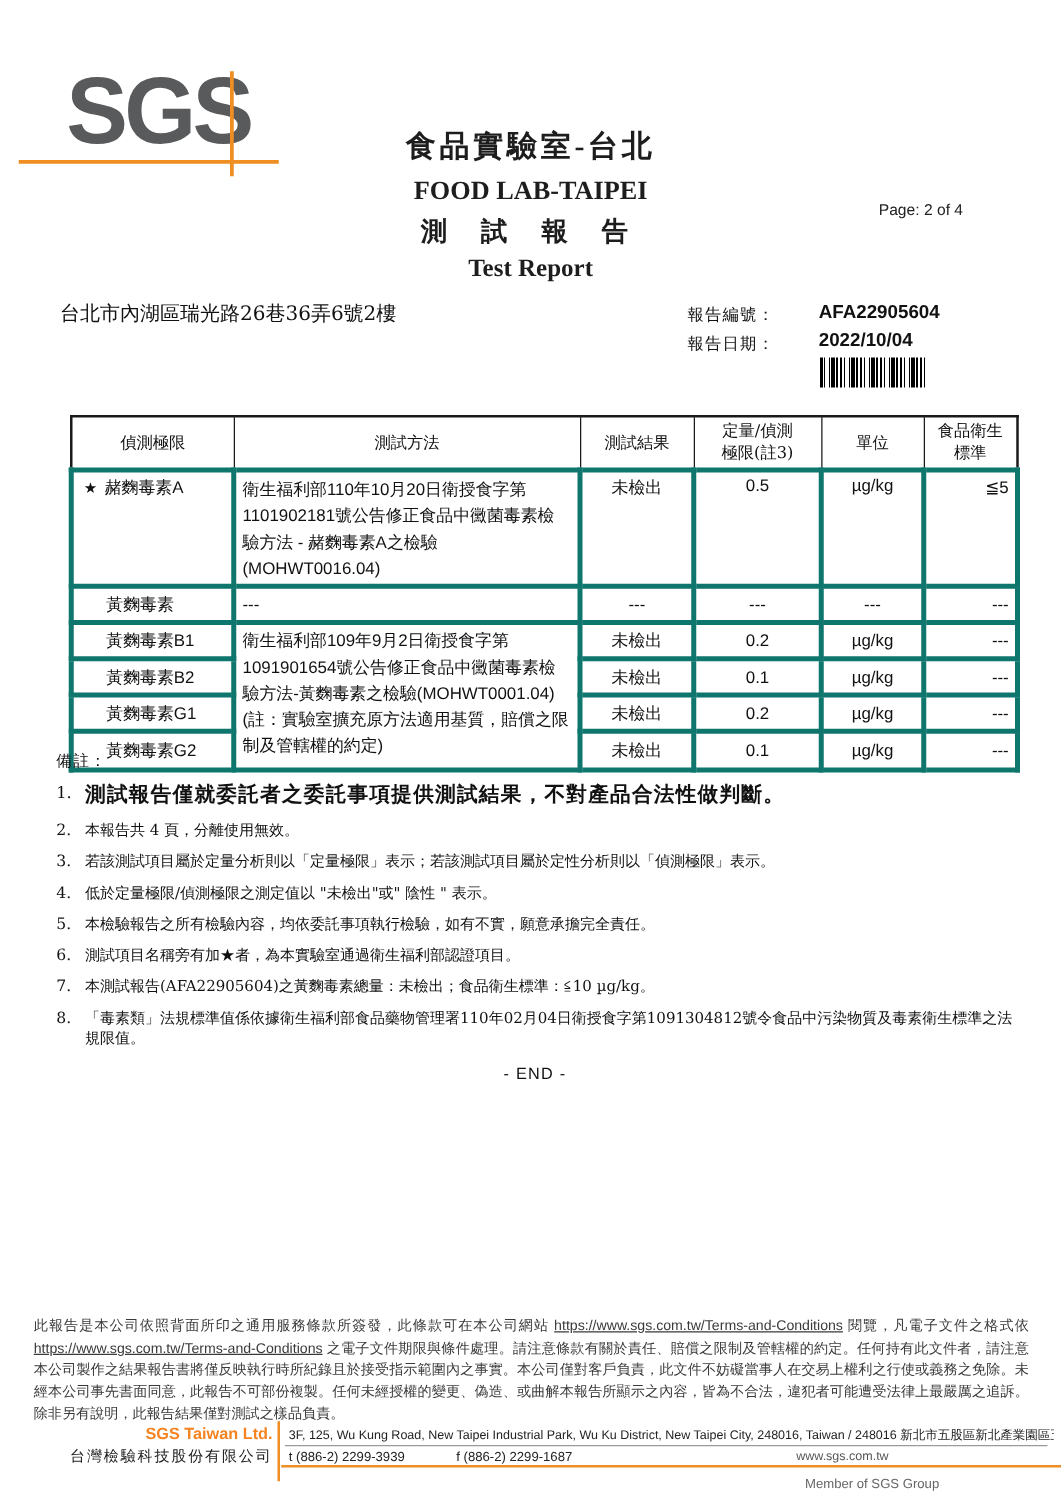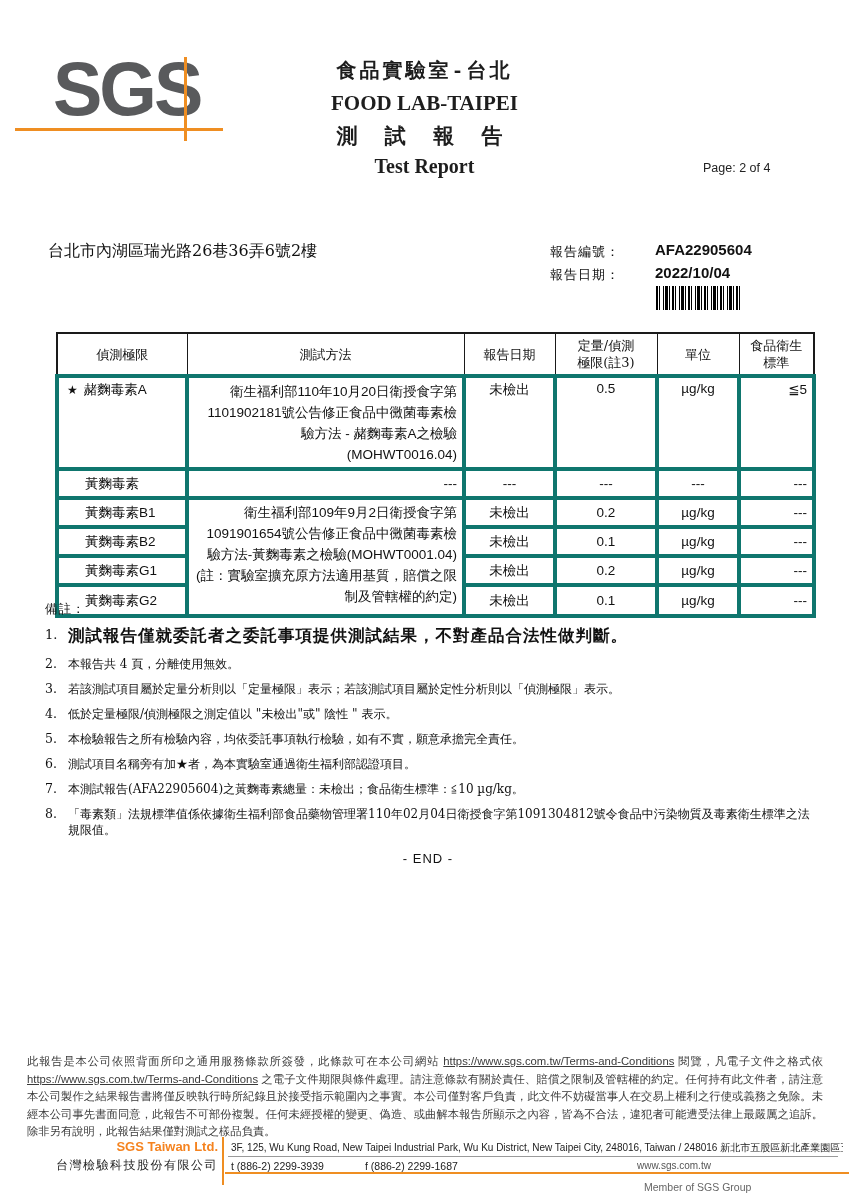--- a/index.html
+++ b/index.html
@@ -15,21 +15,21 @@
   .logo-text{
     position:absolute; left:53px; top:52px;
     font-family:"Liberation Sans",sans-serif; font-weight:bold;
     font-size:74px; line-height:74px; color:#595a5c; letter-spacing:-3px;
     transform:scaleY(1.02);
   }
   .logo-hline{ position:absolute; left:15px; top:128px; width:208px; height:3px; background:#ef8e22; }
   .logo-vline{ position:absolute; left:184px; top:57px; width:3px; height:84px; background:#ef8e22; }
 
   .title-block{ position:absolute; left:0; top:57px; width:849px; text-align:center; }
-  .title-zh  { font-family:Liberation Mono, monospace; font-weight:bold; font-size:20px; letter-spacing:3px; }
+  .title-zh  { font-family:Liberation Serif, serif; font-weight:bold; font-size:24px; letter-spacing:3px;margin-top:44px; }
   .title-en  { font-family:"Liberation Serif",serif; font-weight:bold; font-size:21px; margin-top:7px; }
   .subtitle-zh{ font-family:"DejaVu Serif",serif; font-weight:bold; font-size:21px; letter-spacing:10px; margin-top:6px; }
   .subtitle-en{ font-family:"Liberation Serif",serif; font-weight:bold; font-size:20px; margin-top:5px; }
 
   .page-label{ position:absolute; left:703px; top:161px; font-size:12.5px; color:#222; }
 
   
   .client{ position:absolute; left:48px; top:238px; font-size:16px; line-height:25px; color:#111; }
   .meta-label{ position:absolute; font-size:13px; color:#111; letter-spacing:1px; }
   .meta-value{ position:absolute; font-size:15px; font-weight:bold; color:#111; }
@@ -46,21 +46,21 @@
   
   .results{ position:absolute; left:55px; top:332px; }
   table{ border-collapse:collapse; table-layout:fixed; width:757px;
          border:2px solid #1a1a1a; font-size:13.5px; color:#111; }
   th{ font-family:"DejaVu Serif",serif; font-weight:normal; font-size:13px;
       border:1px solid #1a1a1a; border-bottom:2px solid #1a1a1a;
       height:43px; text-align:center; white-space:pre-line; line-height:17px; }
   td{ border:4px solid #0f766e; padding:2px 4px; }
   td.item{ text-align:left; padding-left:26px; }
   td.item-star{ text-align:left; padding-left:8px; }
-  td.method{ text-align:right; padding:2px 5px; line-height:21px; vertical-align:top; }
+  td.method{ text-align:left; padding:2px 5px; line-height:21px; vertical-align:top; }
   td.center{ text-align:center; }
   td.right{ text-align:right; padding-right:5px; }
   tr.row-a td{ vertical-align:top; padding-top:3px; }
   .star{ font-size:12px; margin-right:6px; }
 
   
   .notes{ position:absolute; left:45px; top:601px; width:766px;
           font-family:"DejaVu Serif",serif; color:#111; }
   .notes-title{ font-size:12.5px; letter-spacing:1px; }
   .note{ display:flex; margin-top:9px; font-size:12px; line-height:16px; }
@@ -126,21 +126,21 @@
           <col style="width:277px">
           <col style="width:91px">
         <col style="width:102px">
           <col style="width:82px">
           <col style="width:75px">
       </colgroup>
       <tbody>
           <tr>
         <th>偵測極限</th>
         <th>測試方法</th>
-        <th>報告日期</th>
+        <th>測試結果</th>
         <th>定量/偵測
 極限(註3)</th>
         <th>單位</th>
         <th>食品衛生
 標準</th>
       </tr>
       <tr class="row-a" style="height:65px;">
         <td class="item-star"><span class="star">★</span><span>赭麴毒素A</span></td>
         <td class="method">衛生福利部110年10月20日衛授食字第1101902181號公告修正食品中黴菌毒素檢驗方法 - 赭麴毒素A之檢驗(MOHWT0016.04)</td>
         <td class="center">未檢出</td>

